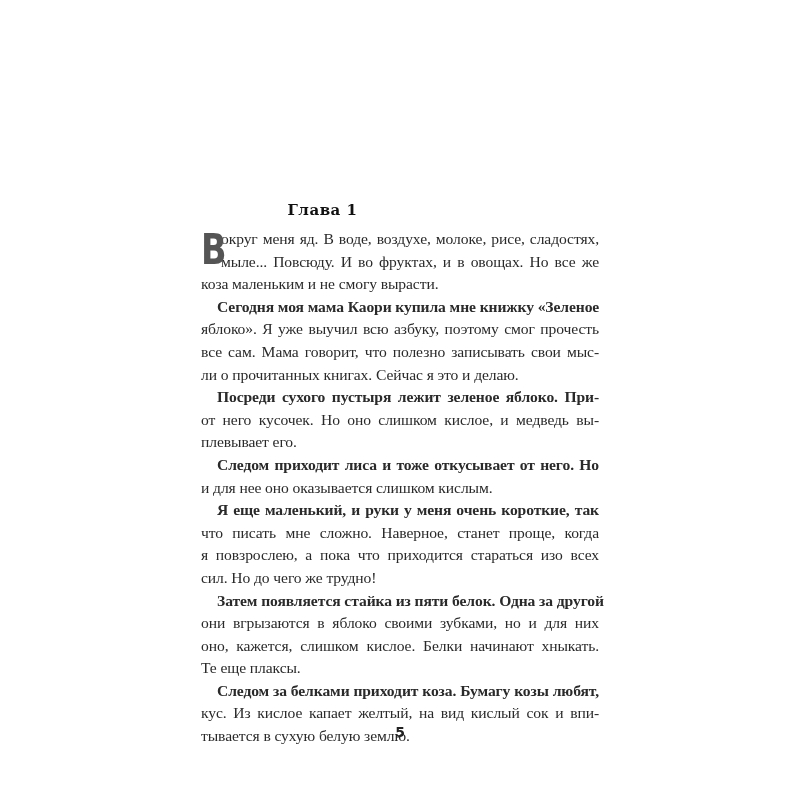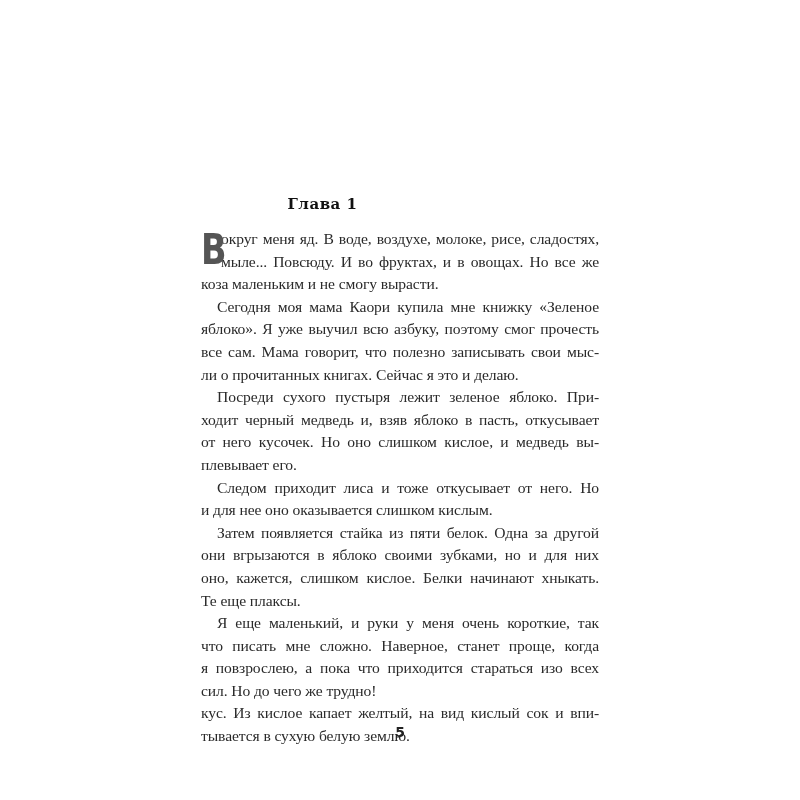--- a/index.html
+++ b/index.html
@@ -10,21 +10,21 @@
     body {
       width: 800px;
       height: 800px;
       position: relative;
       overflow: hidden;
       font-family: "Liberation Serif", "DejaVu Serif", serif;
       color: #2a2a2a;
     }
     .chapter-title {
       position: absolute;
-      top: 195px;
+      top: 201px;
       left: 0;
       width: 645px;
       text-align: center;
       font-family: "DejaVu Serif", serif;
       font-weight: bold;
       font-size: 15px;
       letter-spacing: 0.5px;
       color: #111;
     }
     .text-block {
@@ -40,20 +40,21 @@
       white-space: nowrap;
       text-align: justify;
       text-align-last: justify;
       letter-spacing: -0.1px;
     }
     .line.last {
       text-align-last: left;
     }
     .line.indent {
       padding-left: 16px;
+      font-weight: bold;
     }
     .line.dc {
       padding-left: 20px;
     }
     .drop-cap {
       position: absolute;
       left: 0;
       top: 3px;
       width: 18px;
       height: 36px;
@@ -95,45 +96,45 @@
 
     <div>
       <div class="line indent">Сегодня моя мама Каори купила мне книжку «Зеленое</div>
       <div class="line">яблоко». Я уже выучил всю азбуку, поэтому смог прочесть</div>
       <div class="line">все сам. Мама говорит, что полезно записывать свои мыс-</div>
       <div class="line last">ли о прочитанных книгах. Сейчас я это и делаю.</div>
     </div>
 
     <div>
       <div class="line indent">Посреди сухого пустыря лежит зеленое яблоко. При-</div>
-      <div class="line">ходит черный медведь и, взяв яблоко в пасть, откусывает</div>
       <div class="line">от него кусочек. Но оно слишком кислое, и медведь вы-</div>
       <div class="line last">плевывает его.</div>
     </div>
 
     <div>
       <div class="line indent">Следом приходит лиса и тоже откусывает от него. Но</div>
       <div class="line last">и для нее оно оказывается слишком кислым.</div>
     </div>
 
     <div>
+      <div class="line indent">Я еще маленький, и руки у меня очень короткие, так</div>
+      <div class="line">что писать мне сложно. Наверное, станет проще, когда</div>
+      <div class="line">я повзрослею, а пока что приходится стараться изо всех</div>
+      <div class="line last">сил. Но до чего же трудно!</div>
+    </div>
+
+    <div>
       <div class="line indent">Затем появляется стайка из пяти белок. Одна за другой</div>
       <div class="line">они вгрызаются в яблоко своими зубками, но и для них</div>
       <div class="line">оно, кажется, слишком кислое. Белки начинают хныкать.</div>
       <div class="line last">Те еще плаксы.</div>
     </div>
 
     <div>
-      <div class="line indent">Я еще маленький, и руки у меня очень короткие, так</div>
-      <div class="line">что писать мне сложно. Наверное, станет проще, когда</div>
-      <div class="line">я повзрослею, а пока что приходится стараться изо всех</div>
-      <div class="line last">сил. Но до чего же трудно!</div>
-    </div>
-
-    <div>
+      <div class="line indent">Следом за белками приходит коза. Бумагу козы любят,</div>
       <div class="line">кус. Из кислое капает желтый, на вид кислый сок и впи-</div>
       <div class="line last">тывается в сухую белую землю.</div>
     </div>
 
   </div>
 
   <div class="page-number">5</div>
 
 </div>
 

